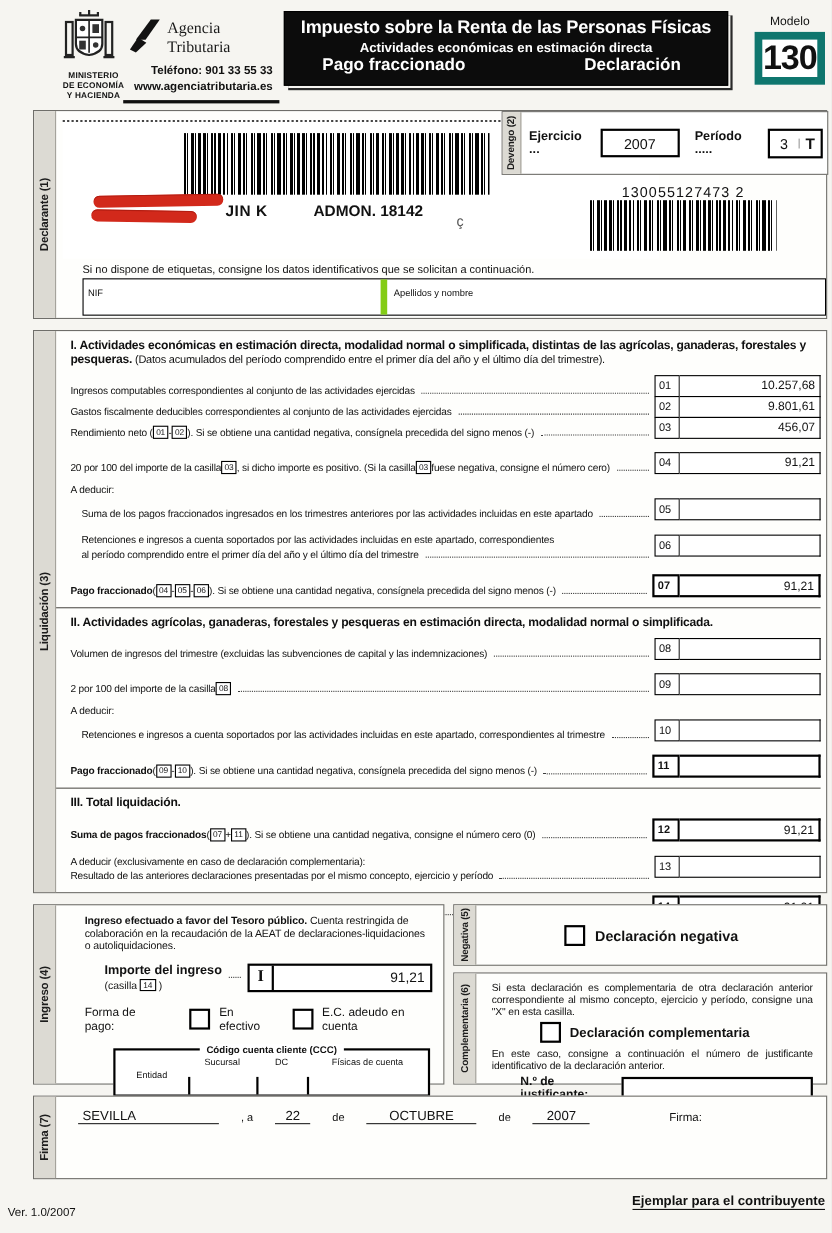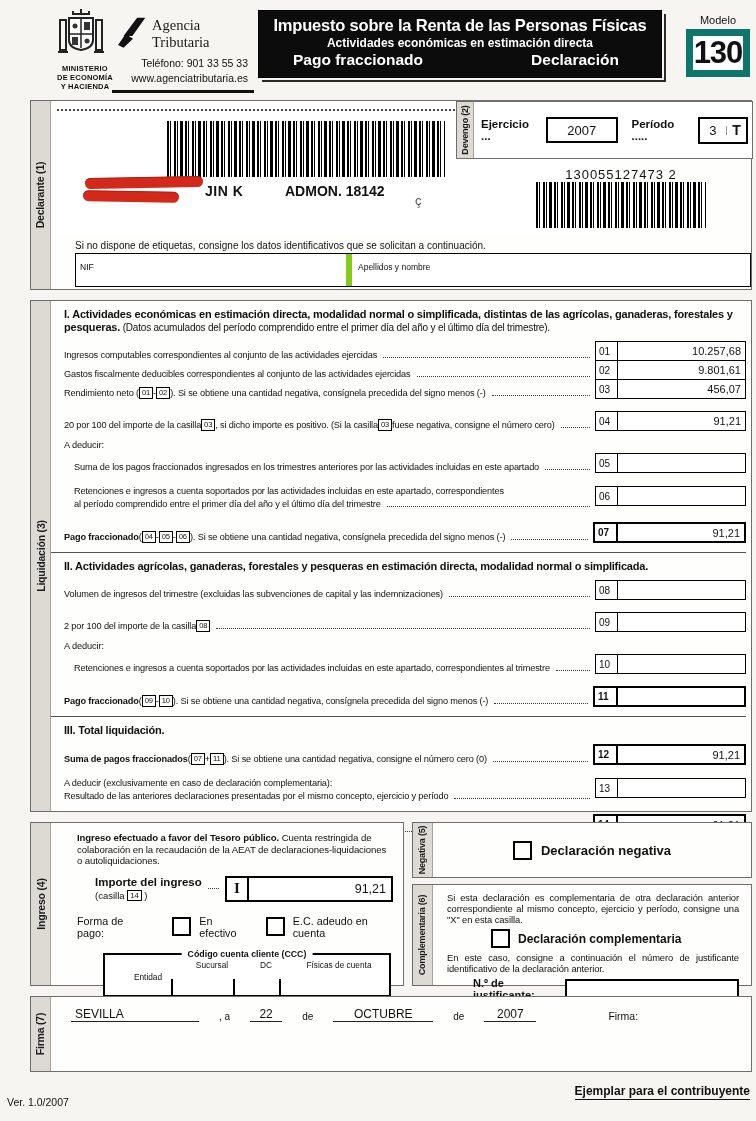--- a/index.html
+++ b/index.html
@@ -8,21 +8,21 @@
   .page { position:relative; width:756px; height:1121px; background:#f6f5f1; margin:0 auto; overflow:hidden; }
 
   
   .coat { position:absolute; left:52px; top:6px; }
   .ministry { position:absolute; left:20px; top:64px; width:130px; text-align:center;
               font-size:7.5px; font-weight:bold; line-height:9px; letter-spacing:.2px; }
   .agency { position:absolute; left:112px; top:12px; width:142px; padding:2px 4px 6px 2px;
             border-bottom:3px solid #111; }
   .agency-top { display:flex; align-items:center; gap:4px; }
   .agency-name { font-family:"Liberation Serif", serif; font-size:14.5px; color:#1a1a1a; }
-  .agency-phone,.agency-web { font-size:10.5px; text-align:right; margin-top:3px; padding-right:2px; }
+  .agency-phone,.agency-web { font-size:10.5px; text-align:right; margin-top:3px; padding-right:2px;font-weight:bold; }
   .titlebox { position:absolute; left:258px; top:10px; width:404px; height:68px;
               background:#0c0c0c; color:#fff; padding:5px 8px 4px;
               border:1px solid #000; box-shadow:3px 3px 0 -1px #f6f5f1, 4px 4px 0 0 #2a2a2a; }
   .titlebox .l1 { font-size:16.5px; font-weight:bold; text-align:center; letter-spacing:-.2px; }
   .titlebox .l2 { font-size:12px; font-weight:bold; text-align:center; margin-top:1px; }
   .titlebox .l3 { display:flex; justify-content:space-between; padding:1px 34px 0 26px;
                   font-size:15.5px; font-weight:bold; }
   .modelo-lbl { position:absolute; left:686px; top:14px; width:64px; text-align:center; font-size:11px; }
   .modelo-box { position:absolute; left:686px; top:29px; width:64px; height:48px; background:#fff;
                 border:7px solid #0f766e; display:flex; align-items:center; justify-content:center;
@@ -103,21 +103,21 @@
   .importe-lbls .sub { font-size:9.5px; margin-top:2px; }
   .importe-leader { flex:1; border-bottom:1.5px dotted #3c3c3c; margin:12px 6px 0 6px; }
   .ibox { display:flex; width:168px; height:26px; border:2px solid #000; background:#fff; }
   .ibox .code { width:22px; border-right:2px solid #000; display:flex; align-items:center; justify-content:center;
                 font-family:"Liberation Serif", serif; font-weight:bold; font-size:15px; }
   .ibox .val { flex:1; display:flex; align-items:center; justify-content:flex-end; padding-right:5px; font-size:12.5px; }
   .forma-row { display:flex; align-items:center; margin-top:13px; gap:8px; }
   .forma-row .lbl { font-size:10.8px; margin-right:18px; }
   .chk { width:19px; height:19px; border:2px solid #000; background:#fff; flex:none; }
   .chk-lbl { font-size:10.8px; }
-  .ccc { position:relative; margin:14px 0 0 26px; width:288px; height:44px; border:2px solid #000; background:#fff;padding-left:10px; }
+  .ccc { position:relative; margin:14px 0 0 26px; width:288px; height:44px; border:2px solid #000; background:#fff; }
   .ccc-title { position:absolute; top:-6px; left:50%; transform:translateX(-50%); background:#fff;
                font-size:8.8px; font-weight:bold; padding:0 6px; white-space:nowrap; }
   .ccc-cols { display:flex; padding-top:5px; font-size:8.3px; }
   .ccc-cols span { text-align:center; }
   .ccc-tick { position:absolute; bottom:0; width:1.5px; height:16px; background:#000; }
 
   
   .neg-content { position:absolute; left:20px; right:0; top:0; bottom:0;
                  display:flex; align-items:center; justify-content:center; gap:9px; }
   .neg-lbl { font-size:13px; font-weight:bold; }

